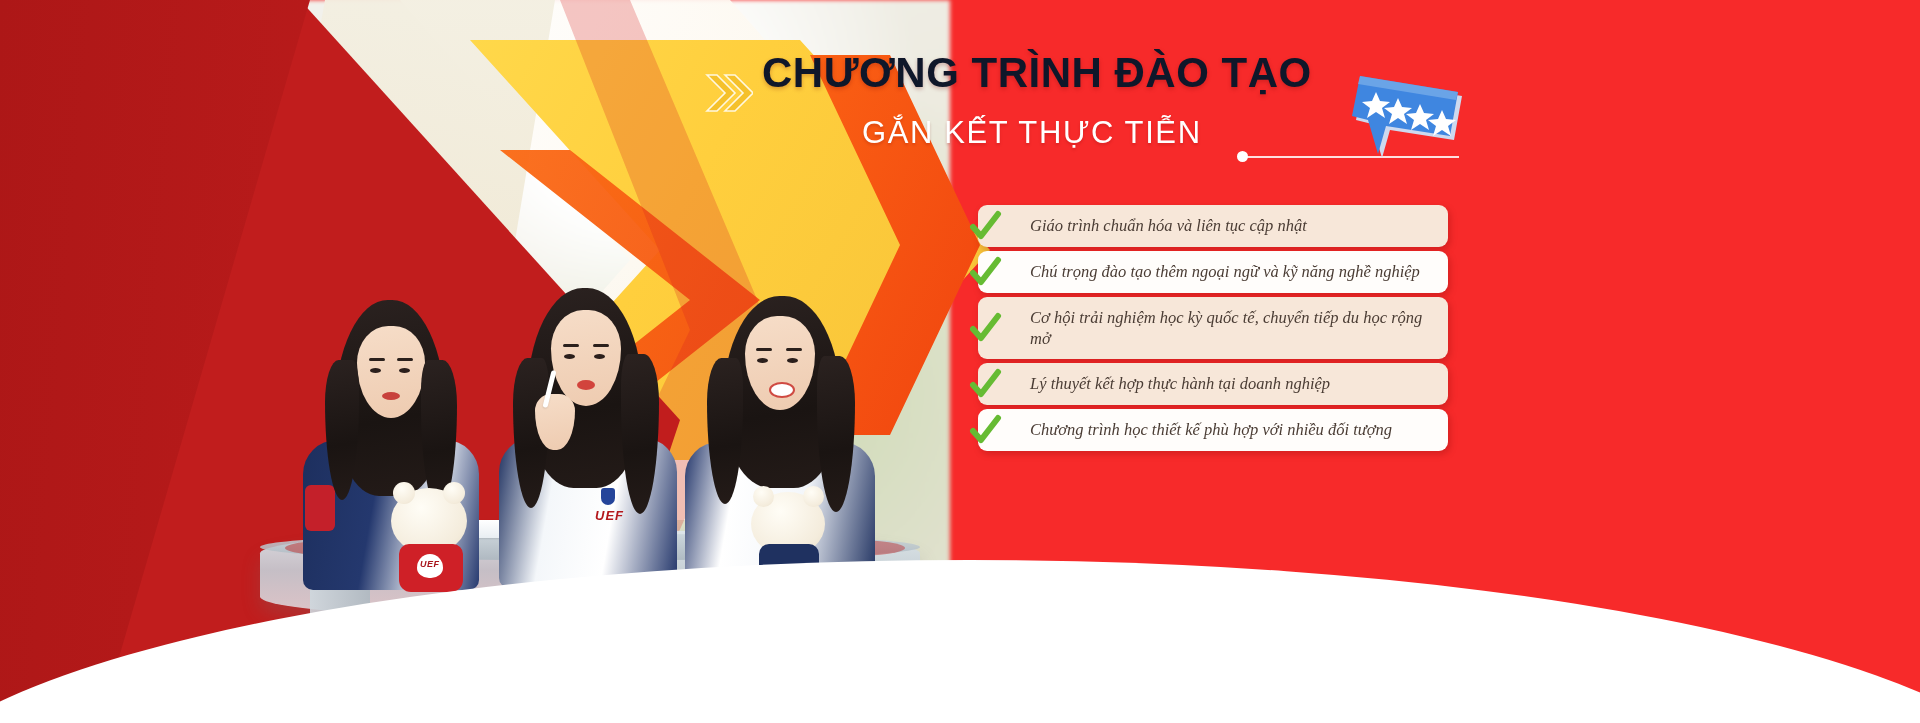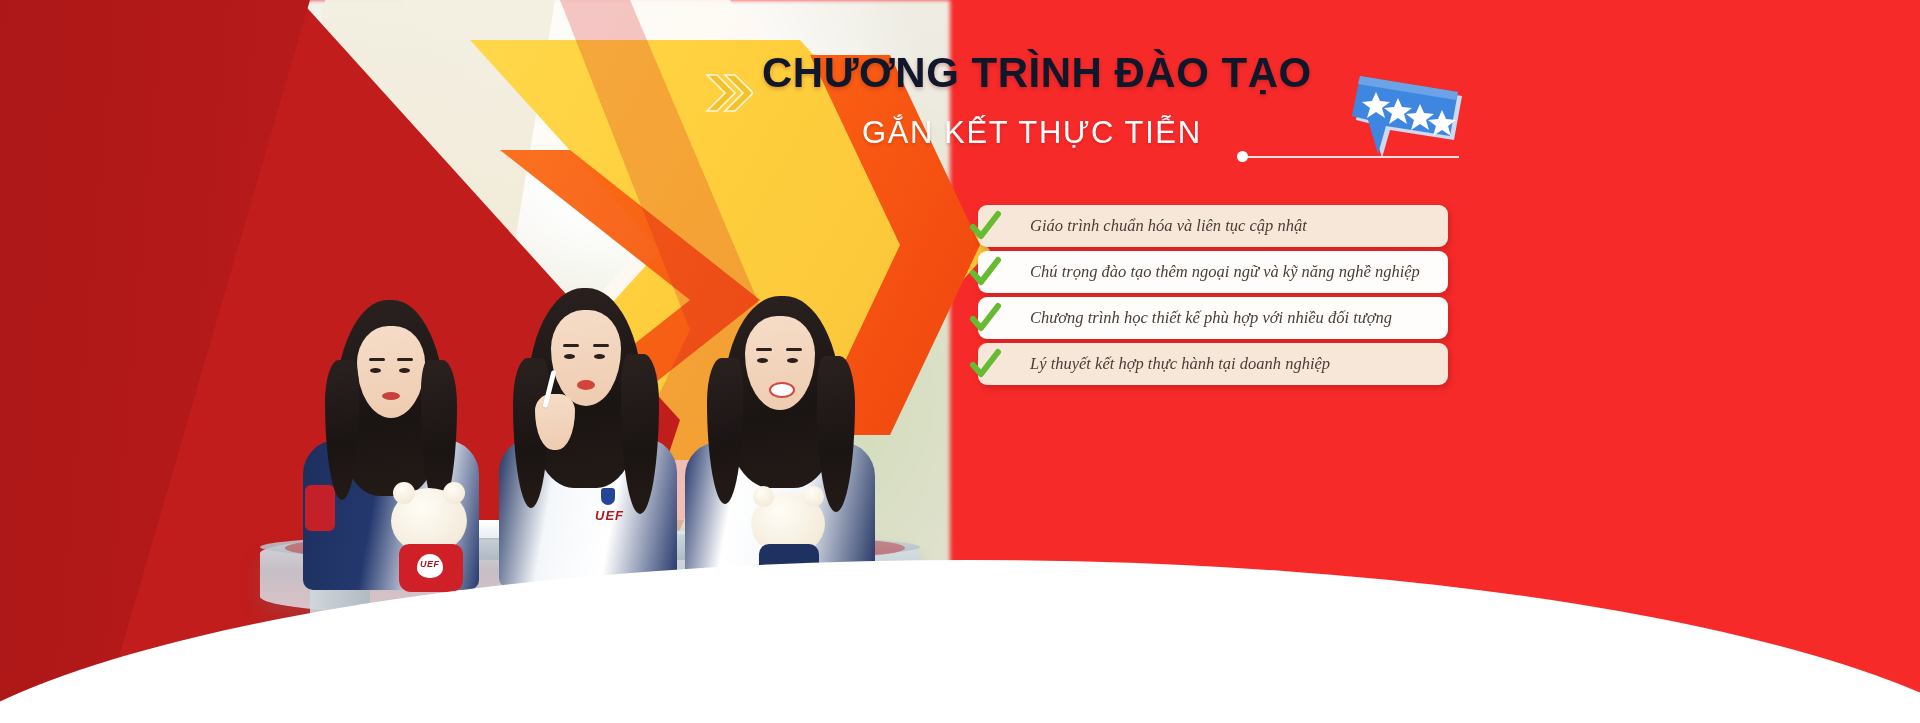--- a/index.html
+++ b/index.html
@@ -319,33 +319,41 @@
 
     <div class="feature white">
       <span class="check">
         <svg viewBox="0 0 34 34" width="34" height="34">
           <path d="M5 18 L13 27 L30 5" stroke="#66bb33" stroke-width="6" fill="none" stroke-linecap="round" stroke-linejoin="round"></path>
         </svg>
       </span>
       <span class="feature-text">Chú trọng đào tạo thêm ngoại ngữ và kỹ năng nghề nghiệp</span>
     </div>
 
+    <div class="feature cream">
+      <span class="check">
+        <svg viewBox="0 0 34 34" width="34" height="34">
+          <path d="M5 18 L13 27 L30 5" stroke="#66bb33" stroke-width="6" fill="none" stroke-linecap="round" stroke-linejoin="round"></path>
+        </svg>
+      </span>
+      <span class="feature-text">Cơ hội trải nghiệm học kỳ quốc tế, chuyển tiếp du học rộng mở</span>
+    </div>
+
+    <div class="feature cream">
+      <span class="check">
+        <svg viewBox="0 0 34 34" width="34" height="34">
+          <path d="M5 18 L13 27 L30 5" stroke="#66bb33" stroke-width="6" fill="none" stroke-linecap="round" stroke-linejoin="round"></path>
+        </svg>
+      </span>
+      <span class="feature-text">Lý thuyết kết hợp thực hành tại doanh nghiệp</span>
+    </div>
 
     <div class="feature white">
       <span class="check">
         <svg viewBox="0 0 34 34" width="34" height="34">
           <path d="M5 18 L13 27 L30 5" stroke="#66bb33" stroke-width="6" fill="none" stroke-linecap="round" stroke-linejoin="round"></path>
         </svg>
       </span>
       <span class="feature-text">Chương trình học thiết kế phù hợp với nhiều đối tượng</span>
     </div>
 
-    <div class="feature cream">
-      <span class="check">
-        <svg viewBox="0 0 34 34" width="34" height="34">
-          <path d="M5 18 L13 27 L30 5" stroke="#66bb33" stroke-width="6" fill="none" stroke-linecap="round" stroke-linejoin="round"></path>
-        </svg>
-      </span>
-      <span class="feature-text">Lý thuyết kết hợp thực hành tại doanh nghiệp</span>
-    </div>
-
   </div>
 </div>
 
 </body></html>

